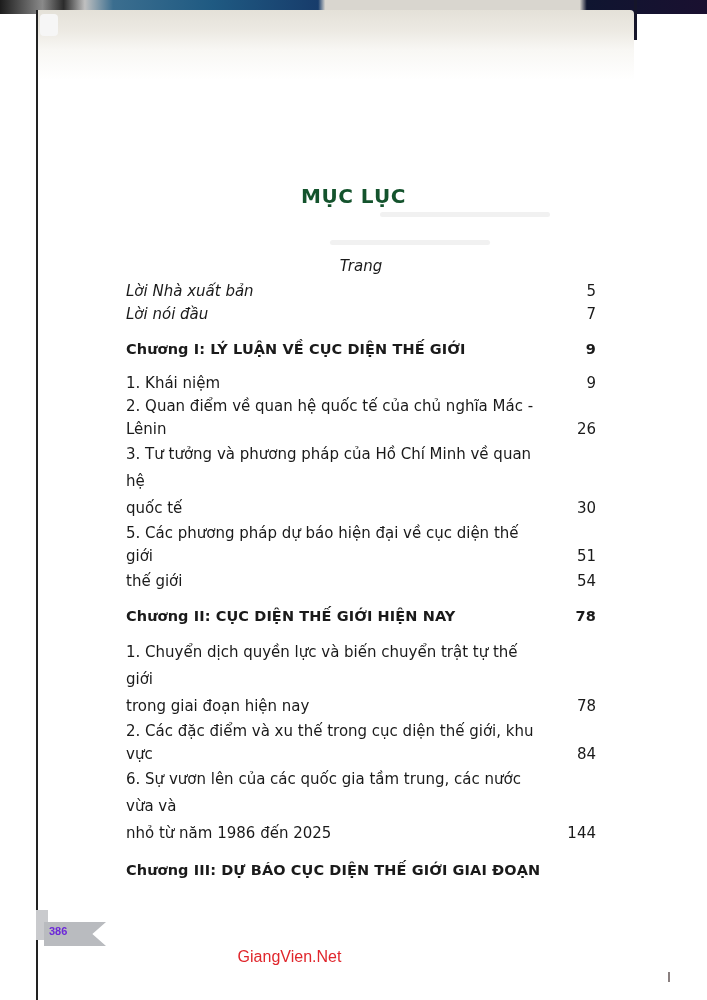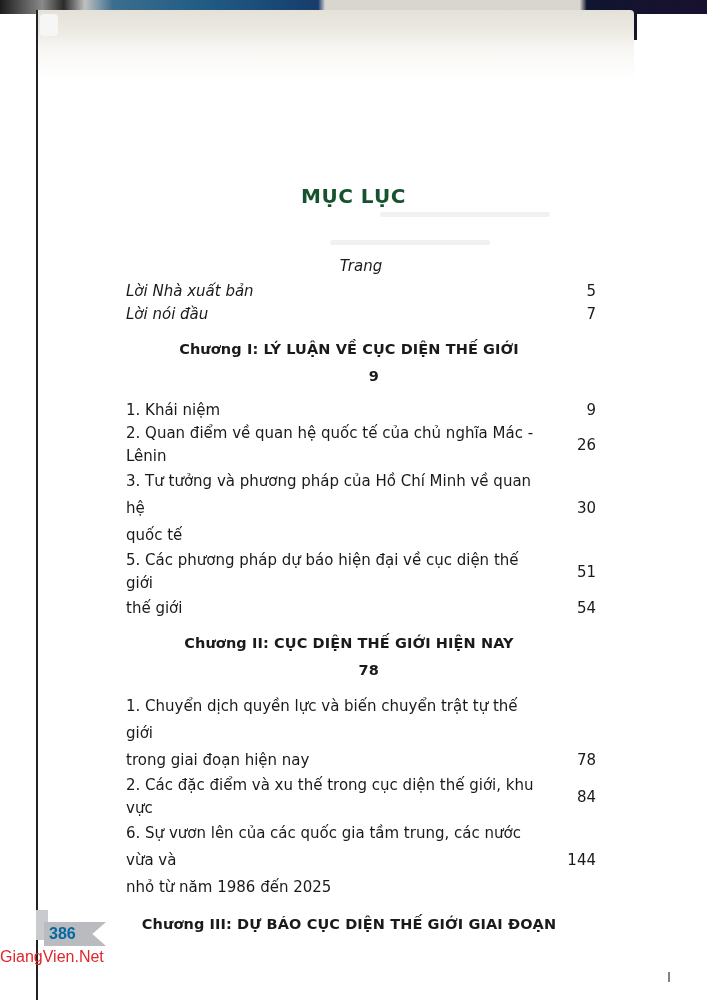--- a/index.html
+++ b/index.html
@@ -77,42 +77,41 @@
       text-align: center;
       font-style: italic;
       font-size: 15px;
       height: 22px;
       line-height: 22px;
       margin-bottom: 3px;
     }
     .row {
       display: flex;
       justify-content: space-between;
-      align-items: center;
+      align-items: flex-end;
       font-size: 15px;
       line-height: 23px;
     }
     .row .text {
       flex: 1;
       padding-right: 24px;
     }
     .row .page-num {
       min-width: 36px;
       text-align: right;
       white-space: nowrap;
     }
     .row.front .text { font-style: italic; }
     .row.chapter {
       font-weight: bold;
       margin-top: 8px;
       margin-bottom: 9px;
       line-height: 27px;
       font-size: 14.5px;
       letter-spacing: 0.1px;
-      flex-direction: column;
     }
     .row.multiline { line-height: 27px; }
     .row .line2 { display: block; }
     .num-bottom { align-self: flex-end; }
 
     .page-tab {
       position: absolute;
       left: 34px; top: 908px;
       width: 70px; height: 40px;
     }
@@ -127,27 +126,28 @@
       left: 10px; top: 14px;
       width: 62px; height: 24px;
       background: #b9bbbf;
       clip-path: polygon(0 0, 100% 0, 78% 50%, 100% 100%, 0 100%);
     }
     .page-tab .tab-num {
       position: absolute;
       left: 15px; top: 17px;
       font-family: "Liberation Sans", sans-serif;
       font-weight: bold;
-      font-size: 16px;
-      color: #0369a1;
+      font-size: 11px;
+      color: #6d28d9;
     }
     .watermark {
       position: absolute;
       left: 0; width: 579px;
       top: 948px;
+      text-align: center;
       font-family: "Liberation Sans", sans-serif;
       font-size: 16px;
       color: #e0262c;
     }
     .speck {
       position: absolute;
       width: 2px;
       background: #8a8080;
     }
   </style>

